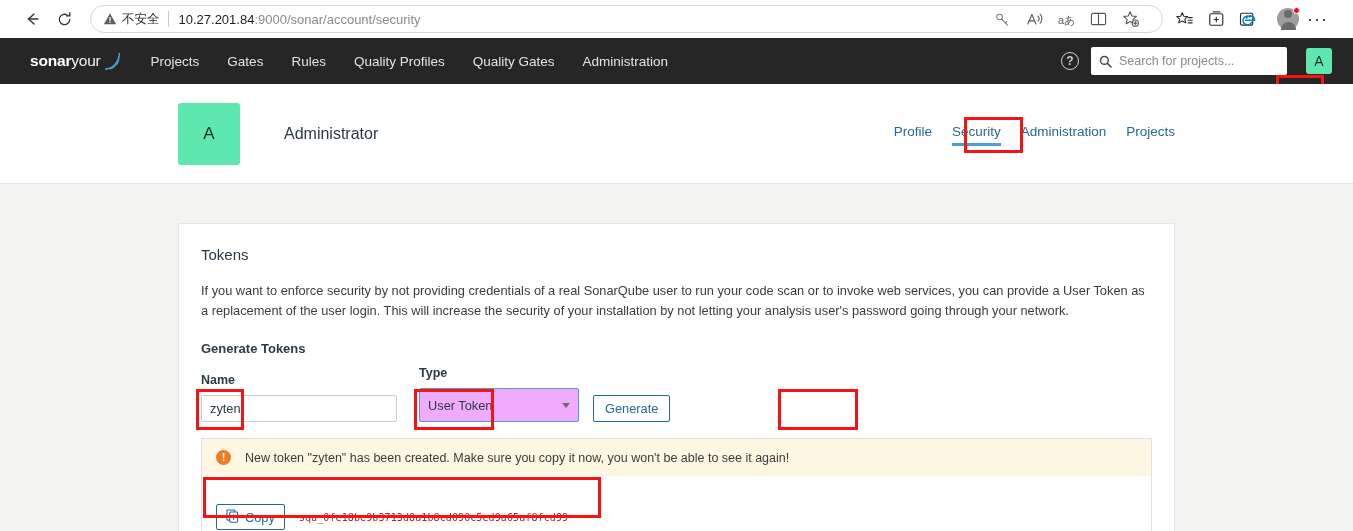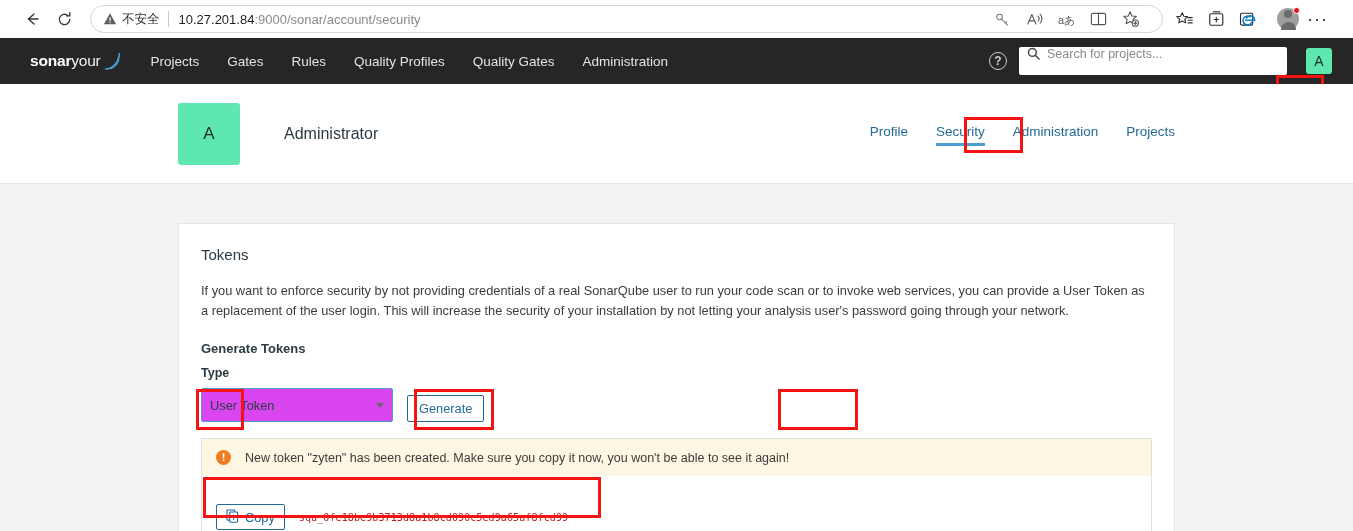--- a/index.html
+++ b/index.html
@@ -120,23 +120,23 @@
   }
   .sq-right { margin-left:auto; display:flex; align-items:center; gap: 12px; }
   .help-icon {
     width: 18px; height: 18px; border-radius: 50%;
     border: 1.6px solid #cfcfcf; color:#cfcfcf;
     font-size: 12px; font-weight:700;
     display:flex; align-items:center; justify-content:center;
     line-height: 1;
   }
   .sq-search {
-    width: 268px; height: 28px;
+    width: 196px; height: 28px;
     background:#fff; border-radius:2px;
-    display:flex; align-items:flex-start; padding: 0 8px;
+    display:flex; align-items:center; padding: 0 8px;
   }
   .sq-search-input {
     font-size: 12.5px; color:#8a8a8a; margin-left:7px;
     white-space: nowrap;
   }
   .nav-avatar-wrap { position: relative; padding: 7px; }
   .nav-avatar {
     width: 26px; height: 26px; border-radius: 3px;
     background: #5fe7b0;
     color: #1d2b28; font-size: 14px;
@@ -162,21 +162,21 @@
     font-size: 17px;
     display:flex; align-items:center; justify-content:center;
     flex: 0 0 auto;
   }
   .user-name {
     font-size: 16px; color:#2b3a43;
     margin-left: 44px;
   }
   .profile-tabs {
     margin-left: auto;
-    display:flex; align-items:center; gap: 28px;
+    display:flex; align-items:center; gap: 20px;
     position: relative;
     align-self: center;
     padding-top: 2px;
   }
   .ptab {
     font-size: 13.5px; color:#236a97;
     padding-bottom: 7px;
     position: relative;
     white-space: nowrap;
   }
@@ -215,22 +215,22 @@
   .flabel { font-size: 12.5px; font-weight:700; color:#2b3a43; margin-bottom: 8px; display:block; }
   .finput {
     width: 196px; height: 27px;
     border: 1px solid #cdcdcd; background:#fff;
     font-size: 12.8px; color:#2b3a43;
     padding: 0 8px;
     display:flex; align-items:center;
     border-radius: 2px;
   }
   .fselect {
-    width: 192px; height: 27px;
-    border: 1px solid #4b9fd5; background:#d946ef;
+    width: 160px; height: 27px;
+    border: 1px solid #4b9fd5; background:#f0abfc;
     font-size: 12.8px; color:#2b3a43;
     padding: 16px 8px;
     display:flex; align-items:center;
     border-radius: 2px;
     position: relative;
   }
   .fselect.gray { border-color: #cdcdcd; }
   .caret {
     margin-left:auto;
     width:0;height:0;
@@ -438,20 +438,24 @@
   <span class="redbox" style="left:964px; top:33px; width:59px; height:36px;"></span>
 </div>
 
 <div class="page-body">
   <div class="card">
     <div class="card-title">Tokens</div>
     <div class="card-desc">If you want to enforce security by not providing credentials of a real SonarQube user to run your code scan or to invoke web services, you can provide a User Token as a replacement of the user login. This will increase the security of your installation by not letting your analysis user's password going through your network.</div>
     <div class="section-title">Generate Tokens</div>
 
     <div class="form-row">
+      <div class="fgroup" style="margin-right:22px;">
+        <span class="flabel">Name</span>
+        <div class="finput">zyten</div>
+      </div>
 
       <div class="fgroup" style="margin-right:14px;">
         <span class="flabel">Type</span>
         <div class="fselect">
           <span>User Token</span>
           <span class="caret"></span>
         </div>
       </div>
 
 

